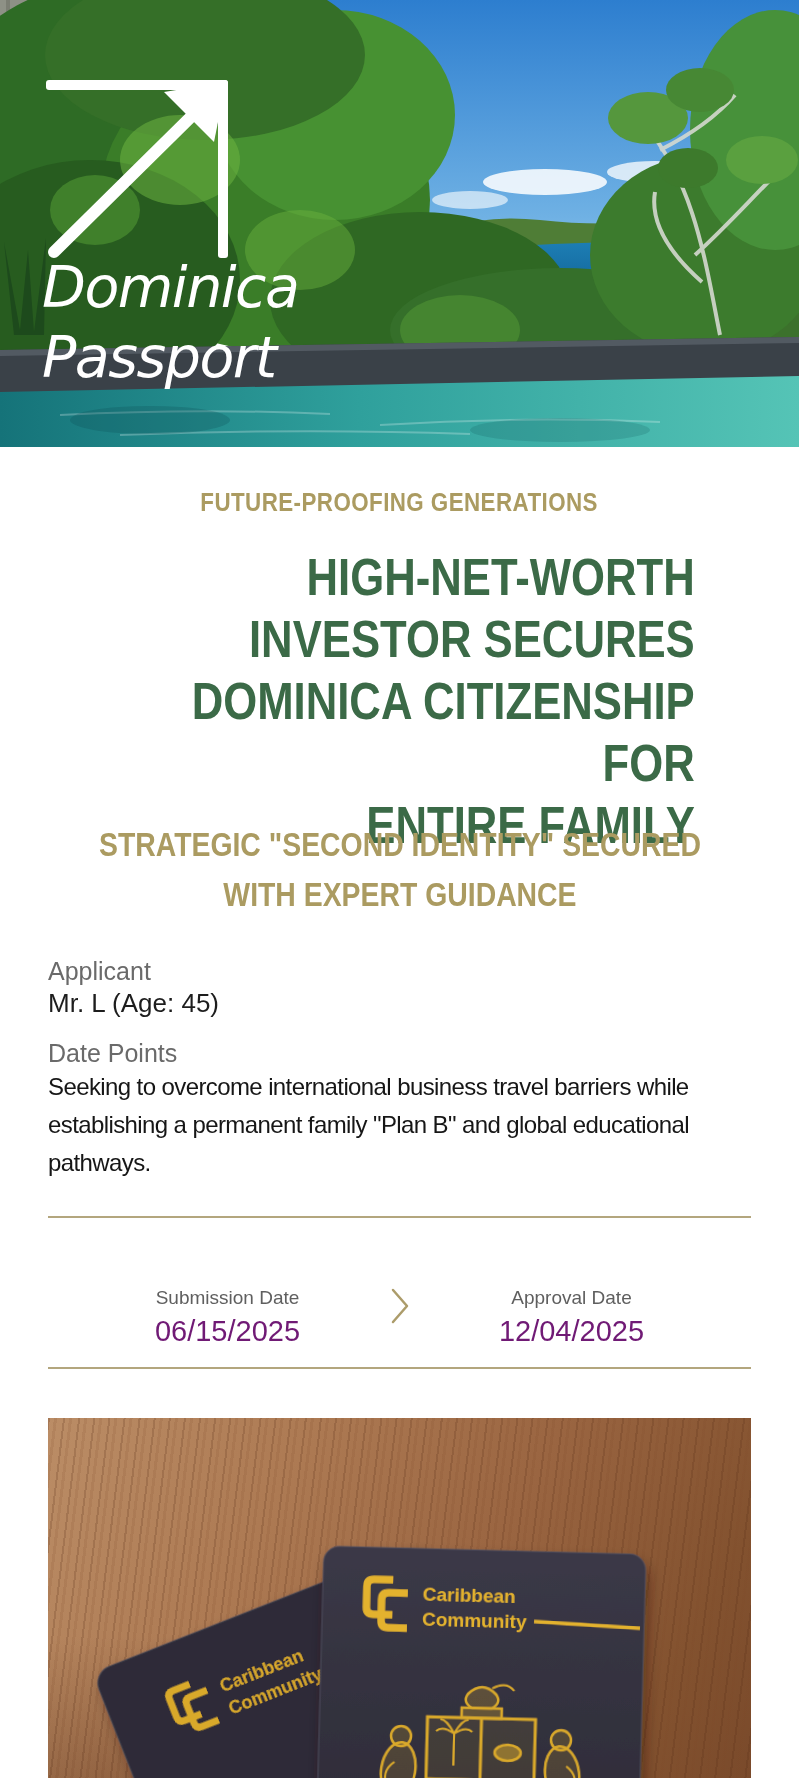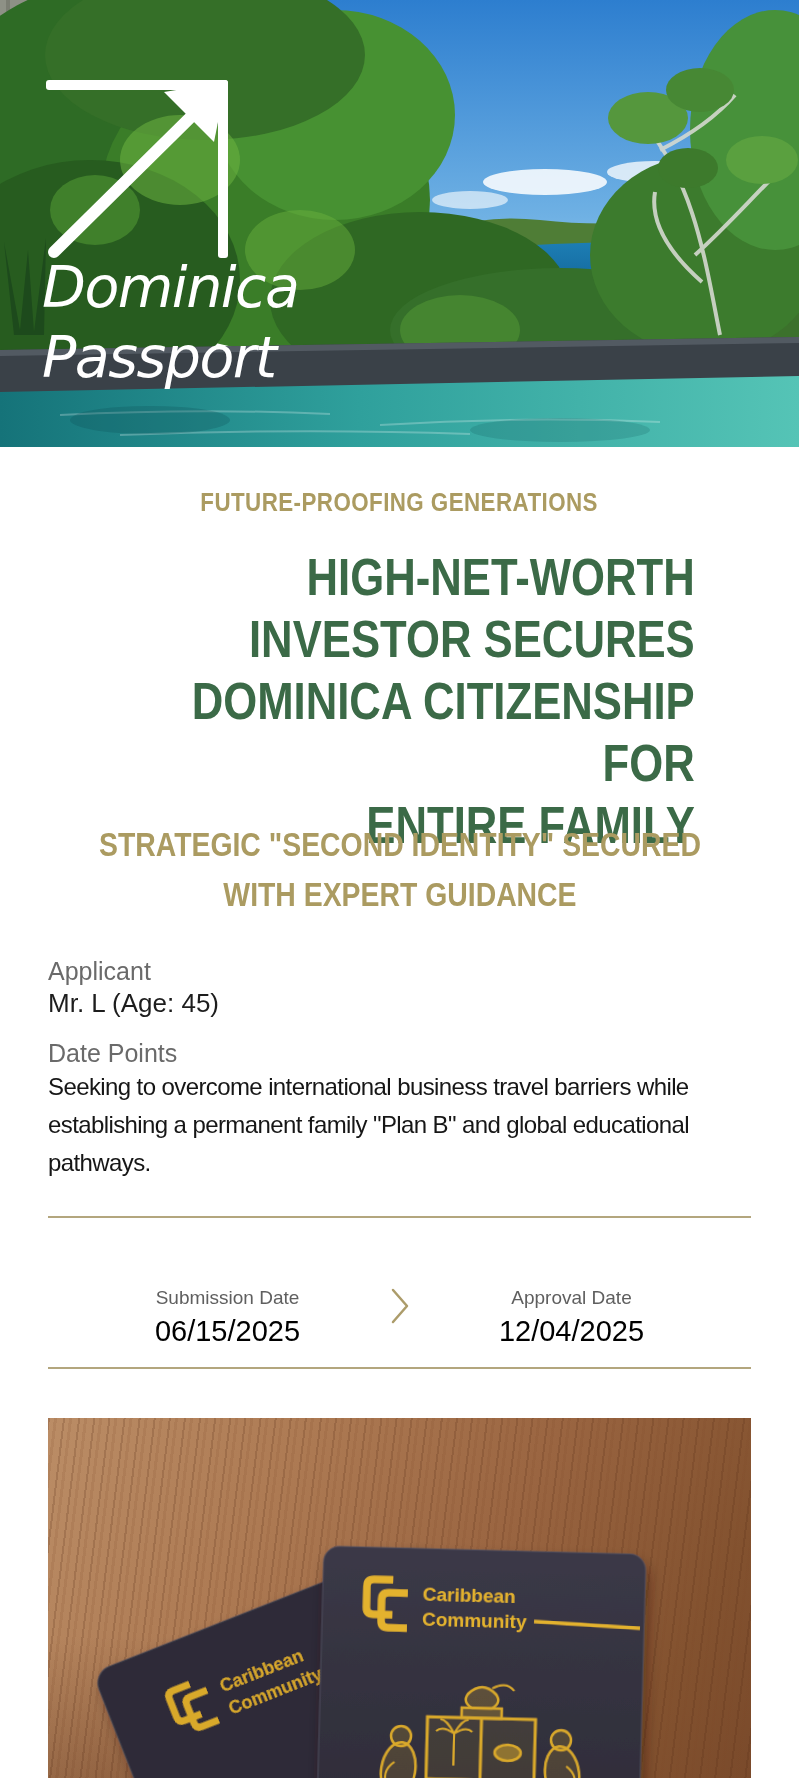--- a/index.html
+++ b/index.html
@@ -48,21 +48,21 @@
   .divider { height:2px; background:#b3a67e; }
   .divider-1 { top:1216px; }
   .divider-2 { top:1367px; }
 
   
   .dates-row {
     top:1258px; display:flex; align-items:flex-start; justify-content:center; gap:31px;margin-top:28px;
   }
   .date-col { width:260px; text-align:center; }
   .date-label { color:#5f5f5f; font-size:19px; line-height:24px; }
-  .date-value { color:#000000; font-size:29px; line-height:36px; margin-top:3px; }
+  .date-value { color:#701a75; font-size:29px; line-height:36px; margin-top:3px; }
   .chev { width:22px; height:40px; flex:0 0 auto; }
 
   
   .photo {
     position:absolute; left:48px; top:1418px; width:703px; height:360px; overflow:hidden;
     background:
       radial-gradient(120% 90% at 10% 110%, rgba(60,25,10,0.30), rgba(0,0,0,0) 55%),
       repeating-linear-gradient(97deg,
         rgba(84,42,20,0.20) 0 2px, rgba(0,0,0,0) 2px 6px,
         rgba(125,72,40,0.14) 6px 9px, rgba(0,0,0,0) 9px 15px),

